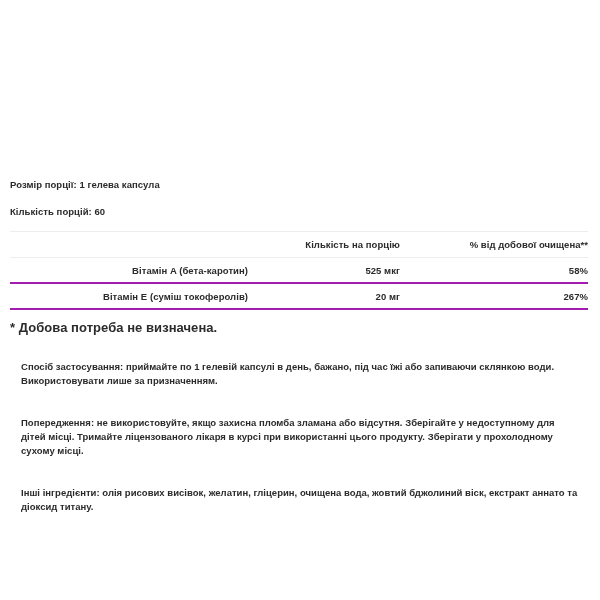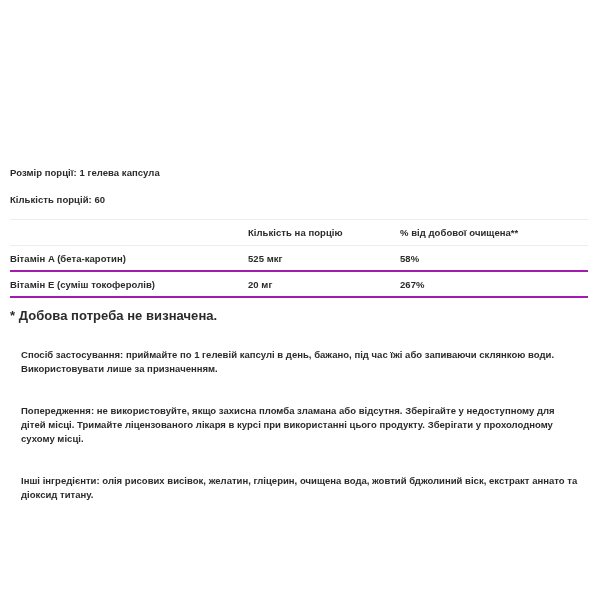--- a/index.html
+++ b/index.html
@@ -13,21 +13,21 @@
     font-family: "Liberation Sans", sans-serif;
     color: #2b2b2b;
     -webkit-font-smoothing: antialiased;
     overflow: hidden;
   }
   .page {
     position: relative;
     width: 600px;
     height: 600px;
     box-sizing: border-box;
-    padding: 0 10px;
+    padding: 12px 10px;
   }
   .spacer-top { height: 163px; }
 
   .serving-line {
     font-size: 9.5px;
     font-weight: bold;
     letter-spacing: 0.05px;
     line-height: 13px;
     color: #2b2b2b;
     margin: 0;
@@ -40,21 +40,21 @@
     border-collapse: collapse;
     margin-top: 13px;
     table-layout: fixed;
   }
   .facts-table col.c-name  { width: 238px; }
   .facts-table col.c-amt   { width: 152px; }
   .facts-table col.c-dv    { width: 188px; }
 
   .facts-table th,
   .facts-table td {
-    text-align: left;
+    text-align: right;
     font-size: 9.5px;
     font-weight: bold;
     letter-spacing: 0.05px;
     color: #2b2b2b;
     padding: 0;
     vertical-align: middle;
   }
   .facts-table thead th {
     height: 25px;
     border-top: 1px solid #ededed;

